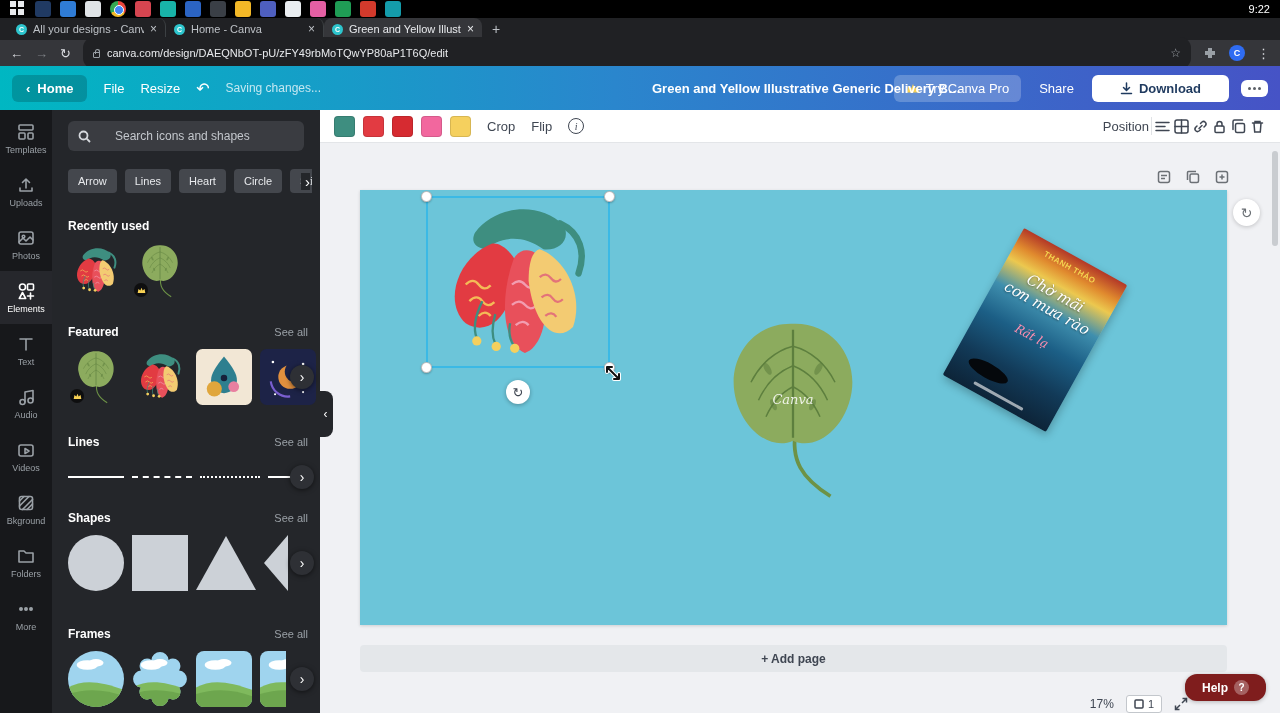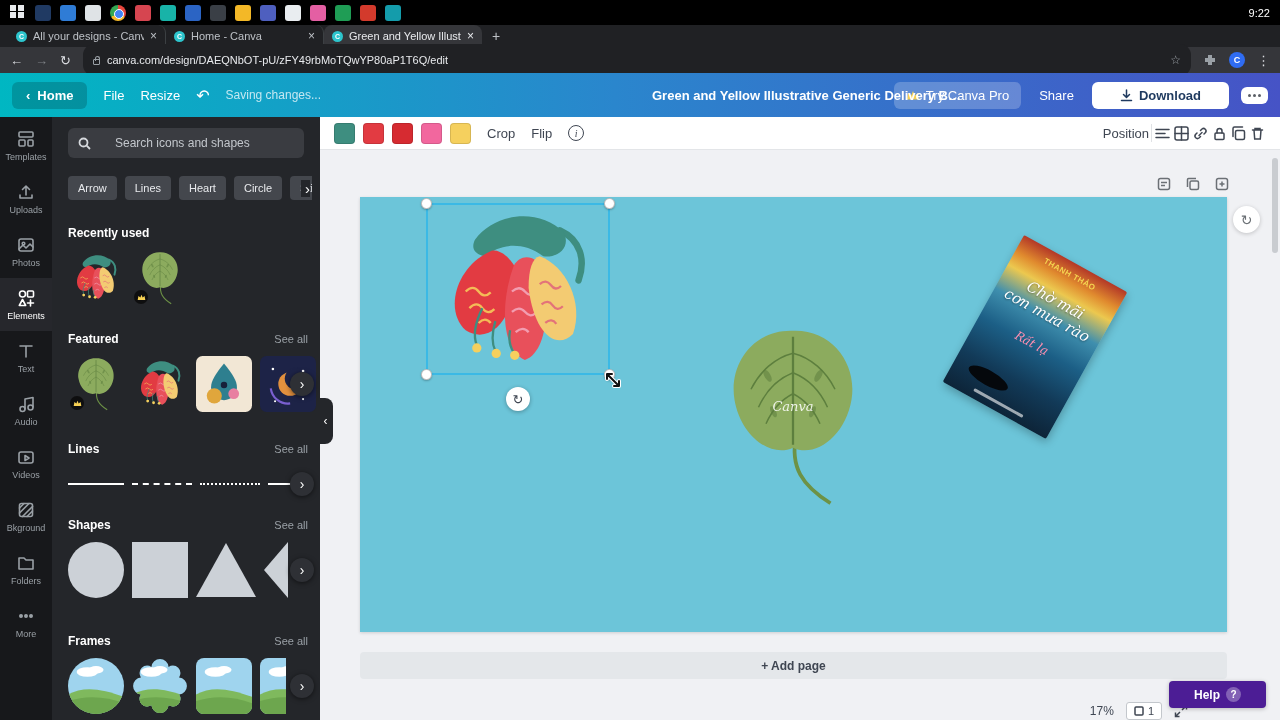--- a/index.html
+++ b/index.html
@@ -1,20 +1,20 @@
 <!DOCTYPE html>
 <html><head>
 <meta charset="utf-8">
 <style>
   * { margin:0; padding:0; box-sizing:border-box; }
   body { font-family:"Liberation Sans", sans-serif; }
   .screen { width:1280px; height:720px; position:relative; overflow:hidden; background:#fff; }
 
   
-  .taskbar { height:25px; background:#000; display:flex; align-items:center; padding:0 10px; gap:9px; }
+  .taskbar { height:18px; background:#000; display:flex; align-items:center; padding:0 10px; gap:9px; }
   .tb-icon { width:16px; height:16px; border-radius:3px; display:inline-block; flex:0 0 auto; }
   .tb-icon.chrome { border-radius:50%; background:conic-gradient(#e8453c 0 33%,#f3b827 0 66%,#34a853 0 100%) !important; position:relative; }
   .tb-icon.chrome::after{ content:""; position:absolute; left:4px; top:4px; width:8px; height:8px; border-radius:50%; background:#4285f4; border:1.5px solid #fff;}
   .win { display:grid; grid-template-columns:6px 6px; grid-template-rows:6px 6px; gap:1.5px; }
   .win i { background:#e8eaed; }
   .tb-time { margin-left:auto; color:#fff; font-size:11px; }
 
   
   .tabstrip { height:22px; background:#202124; display:flex; align-items:flex-end; padding-left:8px; }
   .tab { width:158px; height:22px; display:flex; align-items:center; gap:6px; padding:0 8px; color:#bdc1c6; font-size:11px; border-radius:8px 8px 0 0; border-right:1px solid #3c4043; }
@@ -110,21 +110,21 @@
   .collapse-tab { position:absolute; left:-2px; top:248px; width:15px; height:46px; background:#24262a; border-radius:0 8px 8px 0; color:#fff; display:flex; align-items:center; justify-content:center; font-size:12px; z-index:6; }
   .page-actions { position:absolute; top:26px; left:836px; display:flex; gap:13px; }
   .page-actions svg { stroke:#6b7075; fill:none; stroke-width:1.5; display:block; }
   .float-refresh { position:absolute; top:56px; right:20px; width:27px; height:27px; border-radius:50%; background:#fff; box-shadow:0 1px 4px rgba(0,0,0,0.2); color:#6b7075; font-size:14px; display:flex; align-items:center; justify-content:center; }
   .ws-scrollbar { position:absolute; right:2px; top:8px; width:6px; height:95px; border-radius:3px; background:#c9ccd0; }
   .addpage { position:absolute; left:40px; top:502px; width:867px; height:27px; background:#e4e7ea; border-radius:4px; display:flex; align-items:center; justify-content:center; font-size:12px; font-weight:bold; color:#3f4652; }
   .bottom-ctrls { position:absolute; bottom:0; right:92px; display:flex; align-items:center; gap:12px; }
   .zoom-label { font-size:12px; color:#3f4652; }
   .page-box { border:1px solid #c3c7cc; background:#fff; border-radius:3px; padding:2px 7px; font-size:11px; color:#3f4652; display:flex; align-items:center; gap:4px; }
   .bottom-ctrls svg { stroke:#3f4652; fill:none; stroke-width:1.5; display:block; }
-  .help-btn { position:absolute; bottom:12px; right:14px; background:#4c1d95; border-radius:4px; padding:6px 25px; display:flex; align-items:center; gap:6px; color:#fff; font-size:12px; font-weight:bold; box-shadow:0 1px 4px rgba(0,0,0,0.25); }
+  .help-btn { position:absolute; bottom:12px; right:14px; background:#7f1d1d; border-radius:12px; padding:6px 17px; display:flex; align-items:center; gap:6px; color:#fff; font-size:12px; font-weight:bold; box-shadow:0 1px 4px rgba(0,0,0,0.25); }
   .help-q { width:15px; height:15px; border-radius:50%; background:rgba(255,255,255,0.3); font-size:10px; display:flex; align-items:center; justify-content:center; }
 
   
   .flower-lg { position:absolute; left:65px; top:2px; }
   .leaf-wrap { position:absolute; left:358px; top:125px; width:150px; height:190px; }
   .watermark { position:absolute; left:50%; top:44%; transform:translate(-50%,-50%); color:rgba(255,255,255,0.85); font-family:"DejaVu Serif",serif; font-style:italic; font-size:13px; }
   .book { position:absolute; left:616px; top:56px; width:118px; height:168px; transform:rotate(29deg); border-radius:2px; box-shadow:2px 3px 8px rgba(0,0,0,0.25); overflow:hidden; background:linear-gradient(180deg,#b33827 0%,#e08a2e 11%,#ecc84f 20%,#3f8fae 36%,#1c5f86 55%,#123a58 78%,#0d2438 100%); }
   .book-author { position:absolute; top:8px; width:100%; text-align:center; color:#f5d34f; font-size:8px; font-weight:bold; letter-spacing:0.5px; }
   .book-title { position:absolute; top:34px; width:100%; text-align:center; color:#fff; font-family:"DejaVu Serif",serif; font-style:italic; font-size:15px; line-height:1.15; text-shadow:0 1px 2px rgba(0,0,0,0.4); }
   .book-sub { position:absolute; top:84px; width:100%; text-align:center; color:#ff8fb0; font-family:"DejaVu Serif",serif; font-style:italic; font-size:12px; }

